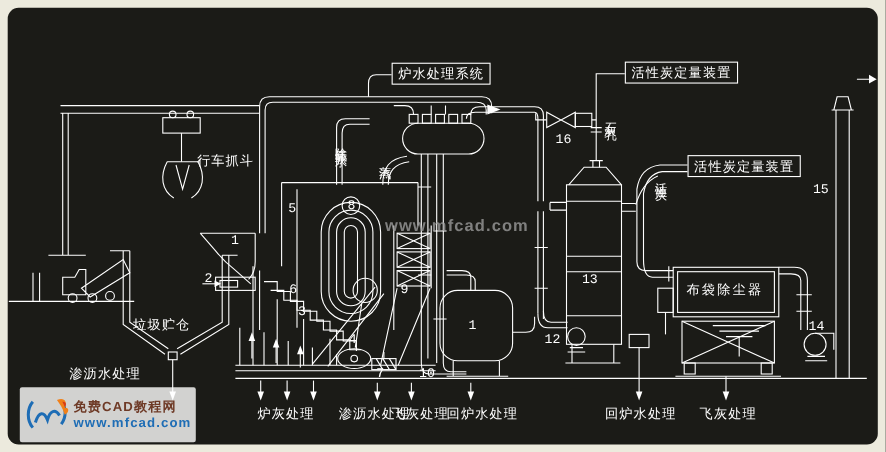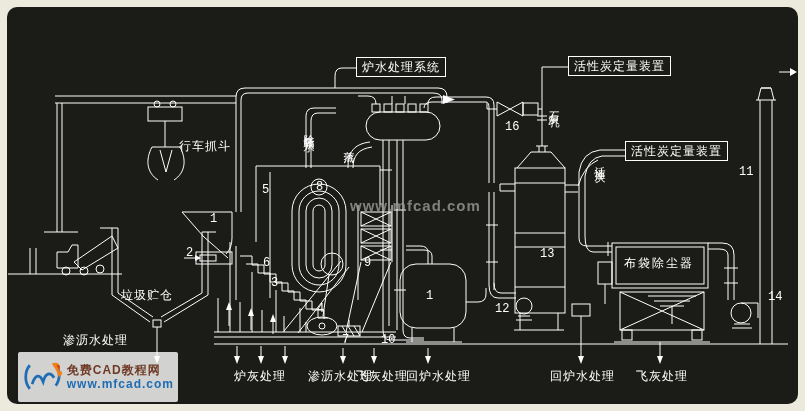--- a/index.html
+++ b/index.html
@@ -283,17 +283,17 @@
   <span class="num" style="left:271px;top:276px;">3</span>
   <span class="num" style="left:317px;top:302px;">4</span>
   <span class="num" style="left:262px;top:183px;">5</span>
   <span class="num" style="left:263px;top:256px;">6</span>
   <span class="num" style="left:342px;top:333px;">7</span>
   <span class="num" style="left:316px;top:180px;">8</span>
   <span class="num" style="left:364px;top:256px;">9</span>
   <span class="num" style="left:381px;top:333px;">10</span>
   <span class="num" style="left:426px;top:289px;">1</span>
   <span class="num" style="left:495px;top:302px;">12</span>
-  <span class="num" style="left:529px;top:247px;margin-left:11px;">13</span>
-  <span class="num" style="left:768px;top:290px;">14</span>
-  <span class="num" style="left:739px;top:165px;">11</span>
+  <span class="num" style="left:529px;top:247px;">13</span>
+  <span class="num" style="left:735px;top:290px;">14</span>
+  <span class="num" style="left:739px;top:165px;">15</span>
   <span class="num" style="left:505px;top:120px;">16</span>
 </div>
 
 </body></html>

